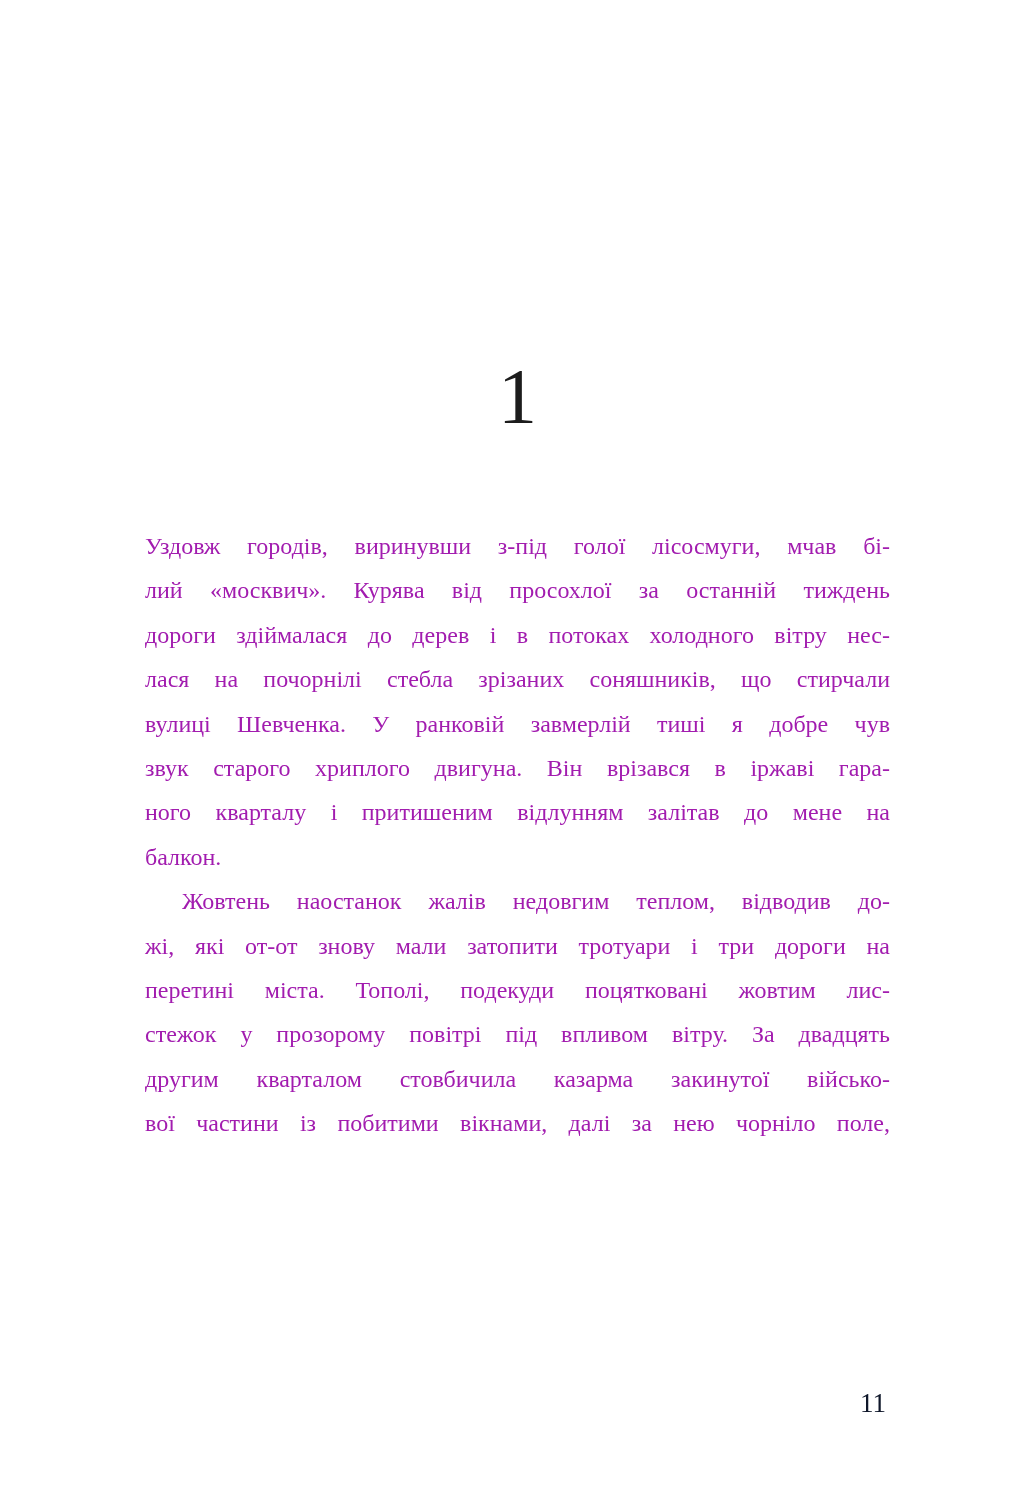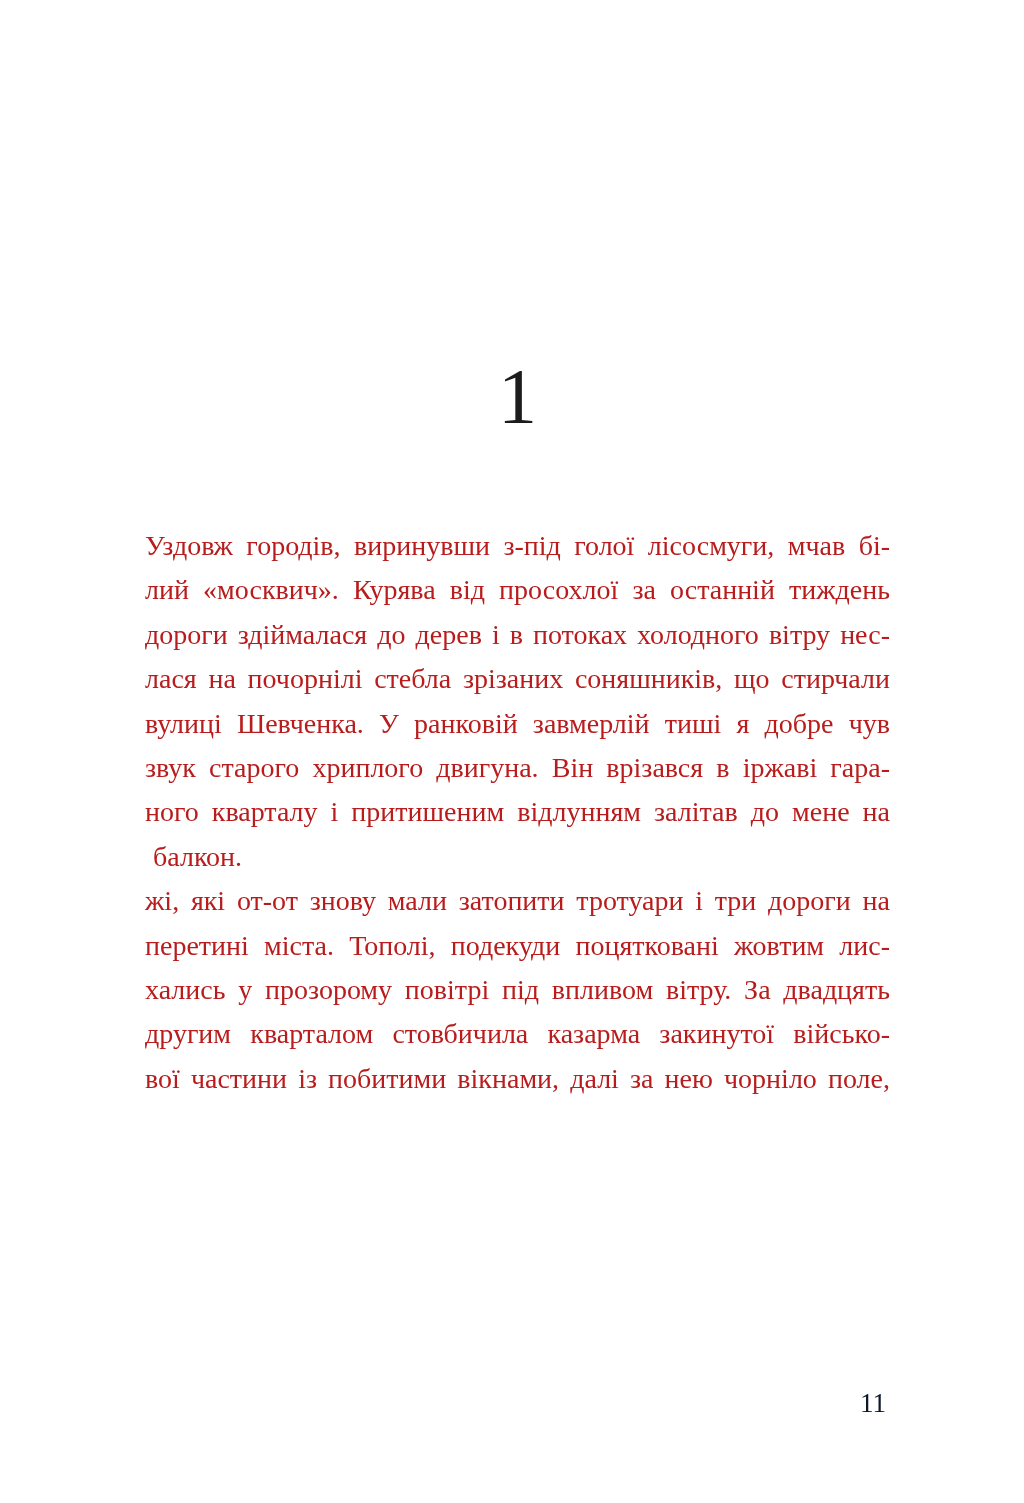--- a/index.html
+++ b/index.html
@@ -20,33 +20,32 @@
     text-align: center;
     font-size: 78px;
     line-height: 78px;
     color: #1c1c1c;
   }
   .text-block {
     position: absolute;
     top: 524px;
     left: 145px;
     width: 745px;
-    font-size: 28px;
+    font-size: 24px;
     line-height: 44.4px;
-    color: #b91c1c;
+    color: #a21caf;
   }
   .text-line {
     text-align: justify;
     text-align-last: justify;
     white-space: normal;
   }
   .text-line.plain {
     text-align: center;
     text-align-last: left;
-    margin-left: 8px;
   }
   .text-line.indent {
     text-indent: 37px;
   }
   .page-number {
     position: absolute;
     top: 1390px;
     left: 145px;
     width: 741px;
     text-align: right;
@@ -63,21 +62,22 @@
 
   <div class="text-block" id="text-block">
       <div class="text-line">Уздовж городів, виринувши з-під голої лісосмуги, мчав бі-</div>
       <div class="text-line">лий «москвич». Курява від просохлої за останній тиждень</div>
       <div class="text-line">дороги здіймалася до дерев і в потоках холодного вітру нес-</div>
       <div class="text-line">лася на почорнілі стебла зрізаних соняшників, що стирчали</div>
       <div class="text-line">вулиці Шевченка. У ранковій завмерлій тиші я добре чув</div>
       <div class="text-line">звук старого хриплого двигуна. Він врізався в іржаві гара-</div>
       <div class="text-line">ного кварталу і притишеним відлунням залітав до мене на</div>
       <div class="text-line plain">балкон.</div>
+      <div class="text-line indent">Жовтень наостанок жалів недовгим теплом, відводив до-</div>
       <div class="text-line">жі, які от-от знову мали затопити тротуари і три дороги на</div>
       <div class="text-line">перетині міста. Тополі, подекуди поцятковані жовтим лис-</div>
-      <div class="text-line">хались у прозорому повітрі під впливом вітру. За двадцять</div>
+      <div class="text-line">стежок у прозорому повітрі під впливом вітру. За двадцять</div>
       <div class="text-line">другим кварталом стовбичила казарма закинутої військо-</div>
       <div class="text-line">вої частини із побитими вікнами, далі за нею чорніло поле,</div>
     </div>
 
   <div class="page-number">11</div>
 </div>
 
 </body></html>

